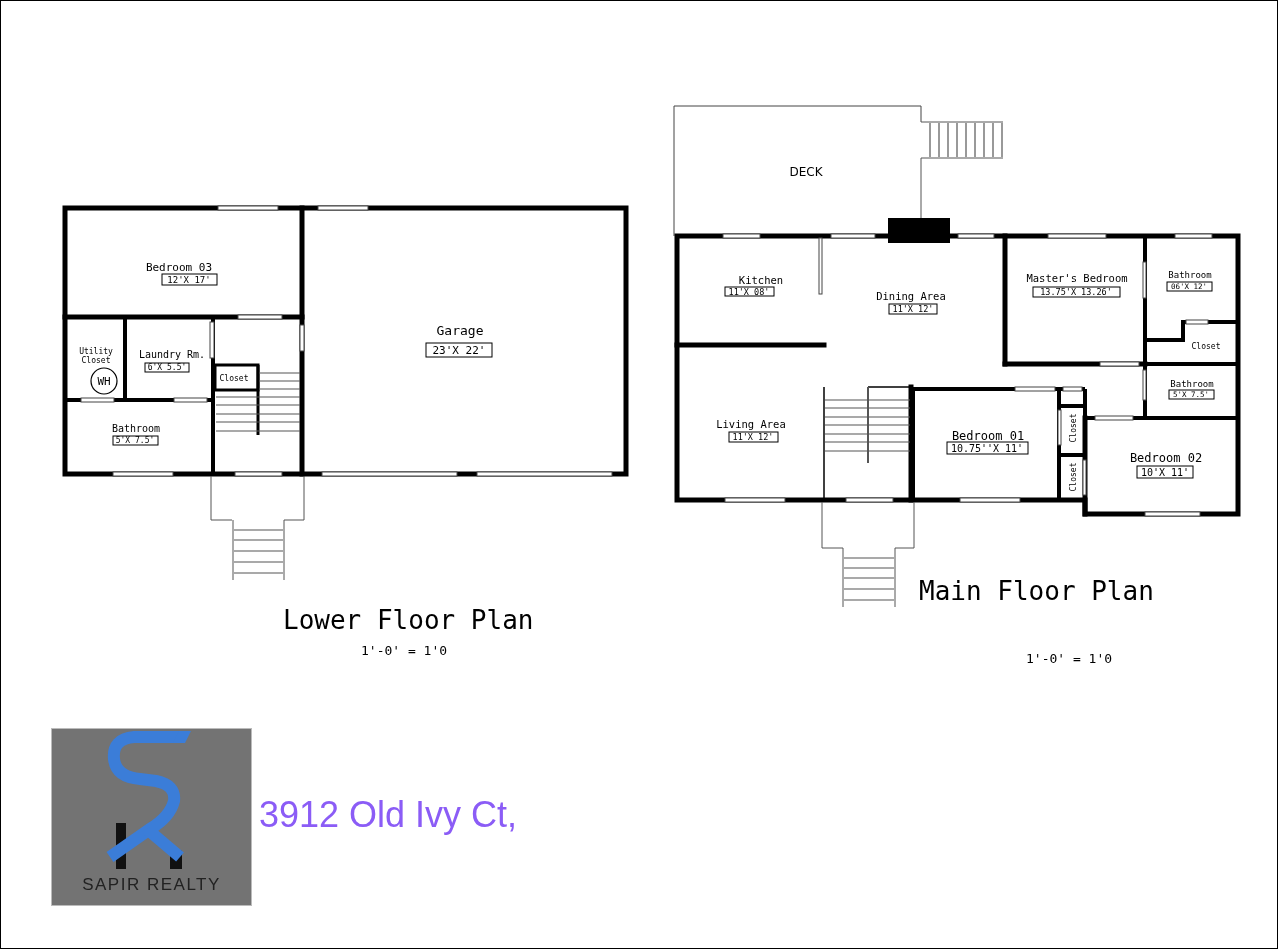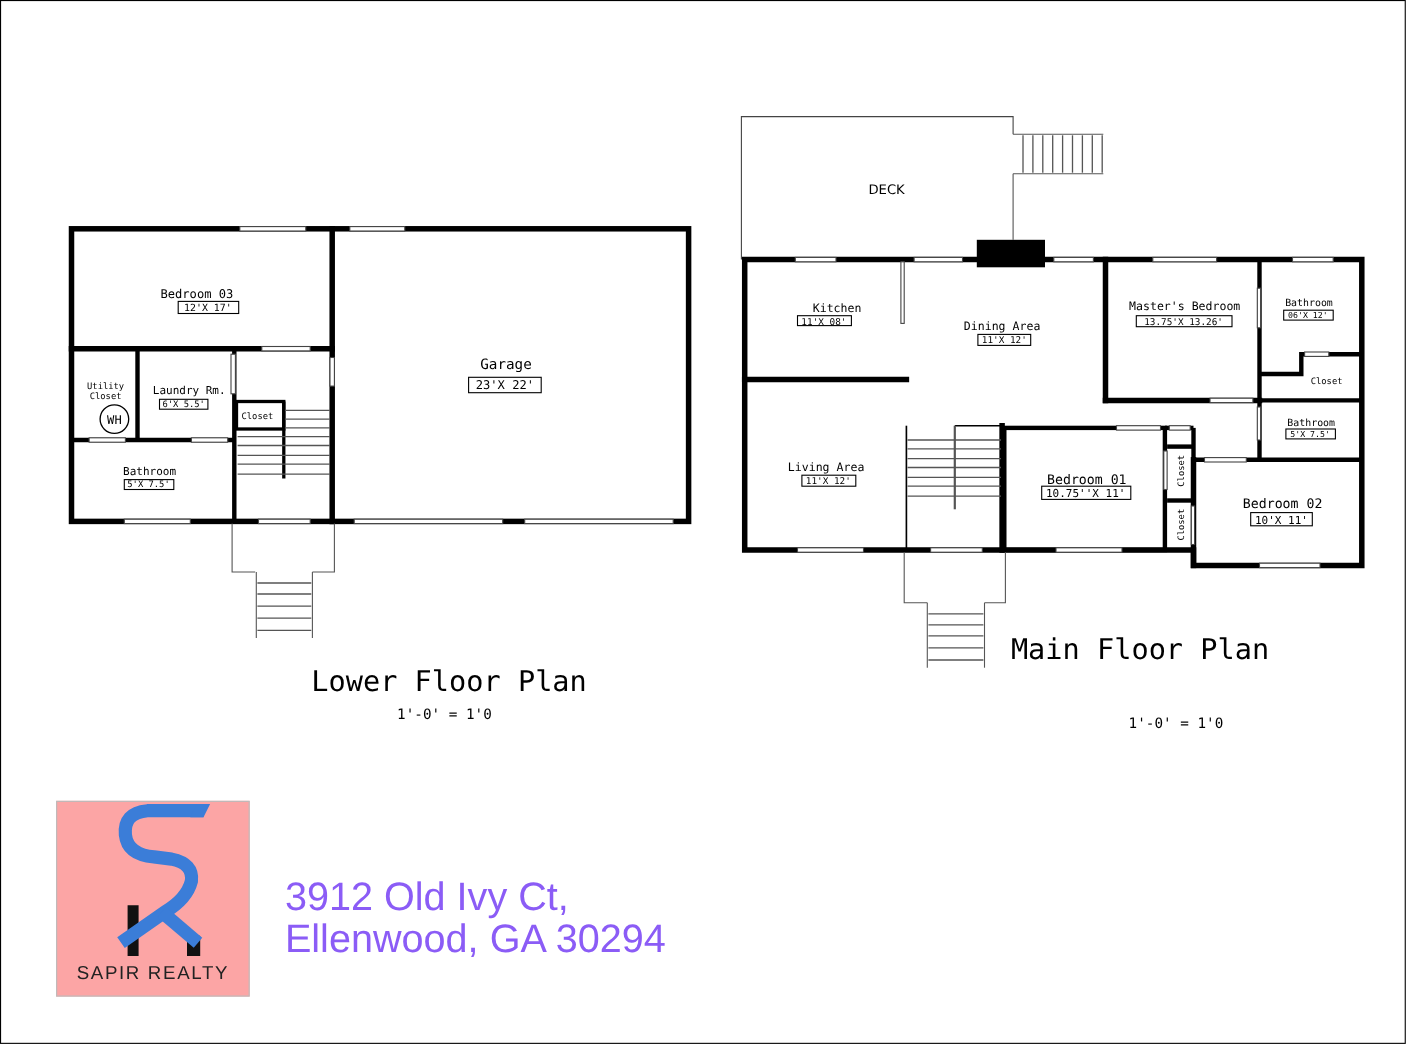--- a/index.html
+++ b/index.html
@@ -1,21 +1,21 @@
 <!DOCTYPE html>
 <html><head>
 <meta charset="utf-8">
 <style>
   html,body{margin:0;padding:0;background:#fff;}
   body{width:1280px;height:951px;position:relative;overflow:hidden;}
   .frame{position:absolute;left:0;top:0;width:1278px;height:949px;border:1px solid #000;box-sizing:border-box;}
   svg{position:absolute;left:0;top:0;}
   .title{position:absolute;font-family:"DejaVu Sans Mono","Liberation Mono",monospace;font-size:26px;color:#000;white-space:nowrap;}
   .scale{position:absolute;font-family:"DejaVu Sans Mono","Liberation Mono",monospace;font-size:13px;color:#000;white-space:nowrap;}
-  .logo-box{position:absolute;left:51px;top:728px;width:176px;height:178px;border:1px solid #bbb;box-sizing:border-box;background:#fca5a5;}
+  .logo-box{position:absolute;left:51px;top:728px;width:201px;height:178px;border:1px solid #bbb;box-sizing:border-box;background:#737373;}
   .logo-text{position:absolute;left:0;right:0;bottom:10px;text-align:center;font-family:"Liberation Sans",sans-serif;font-size:17px;letter-spacing:1.5px;color:#222;}
   .address{position:absolute;left:259px;top:796px;font-family:"Liberation Sans",sans-serif;font-size:36px;line-height:38px;color:#8b5cf6;white-space:nowrap;}
 </style>
 </head>
 <body>
 
 <div class="frame"></div>
 
 <svg width="1280" height="951" viewBox="0 0 1280 951">
   <defs>
@@ -253,14 +253,13 @@
 
     <path d="M133,8 L82,8 Q60,10 62,30 Q64,48 88,50 L104,52 Q124,56 122,72 Q118,88 98,100 L58,128" fill="none" stroke="#3b7dd8" stroke-width="12" stroke-linejoin="round"></path>
     <line x1="95" y1="100" x2="128" y2="128" stroke="#3b7dd8" stroke-width="12"></line>
     <polygon points="127,2 139,2 133,14 121,14" fill="#3b7dd8"></polygon>
   </svg>
   <div class="logo-text">SAPIR REALTY</div>
 </div>
 
 <div class="address">
   <div>3912 Old Ivy Ct,</div>
-  <div>Ellenwood, GA 30294</div>
 </div>
 
 </body></html>

